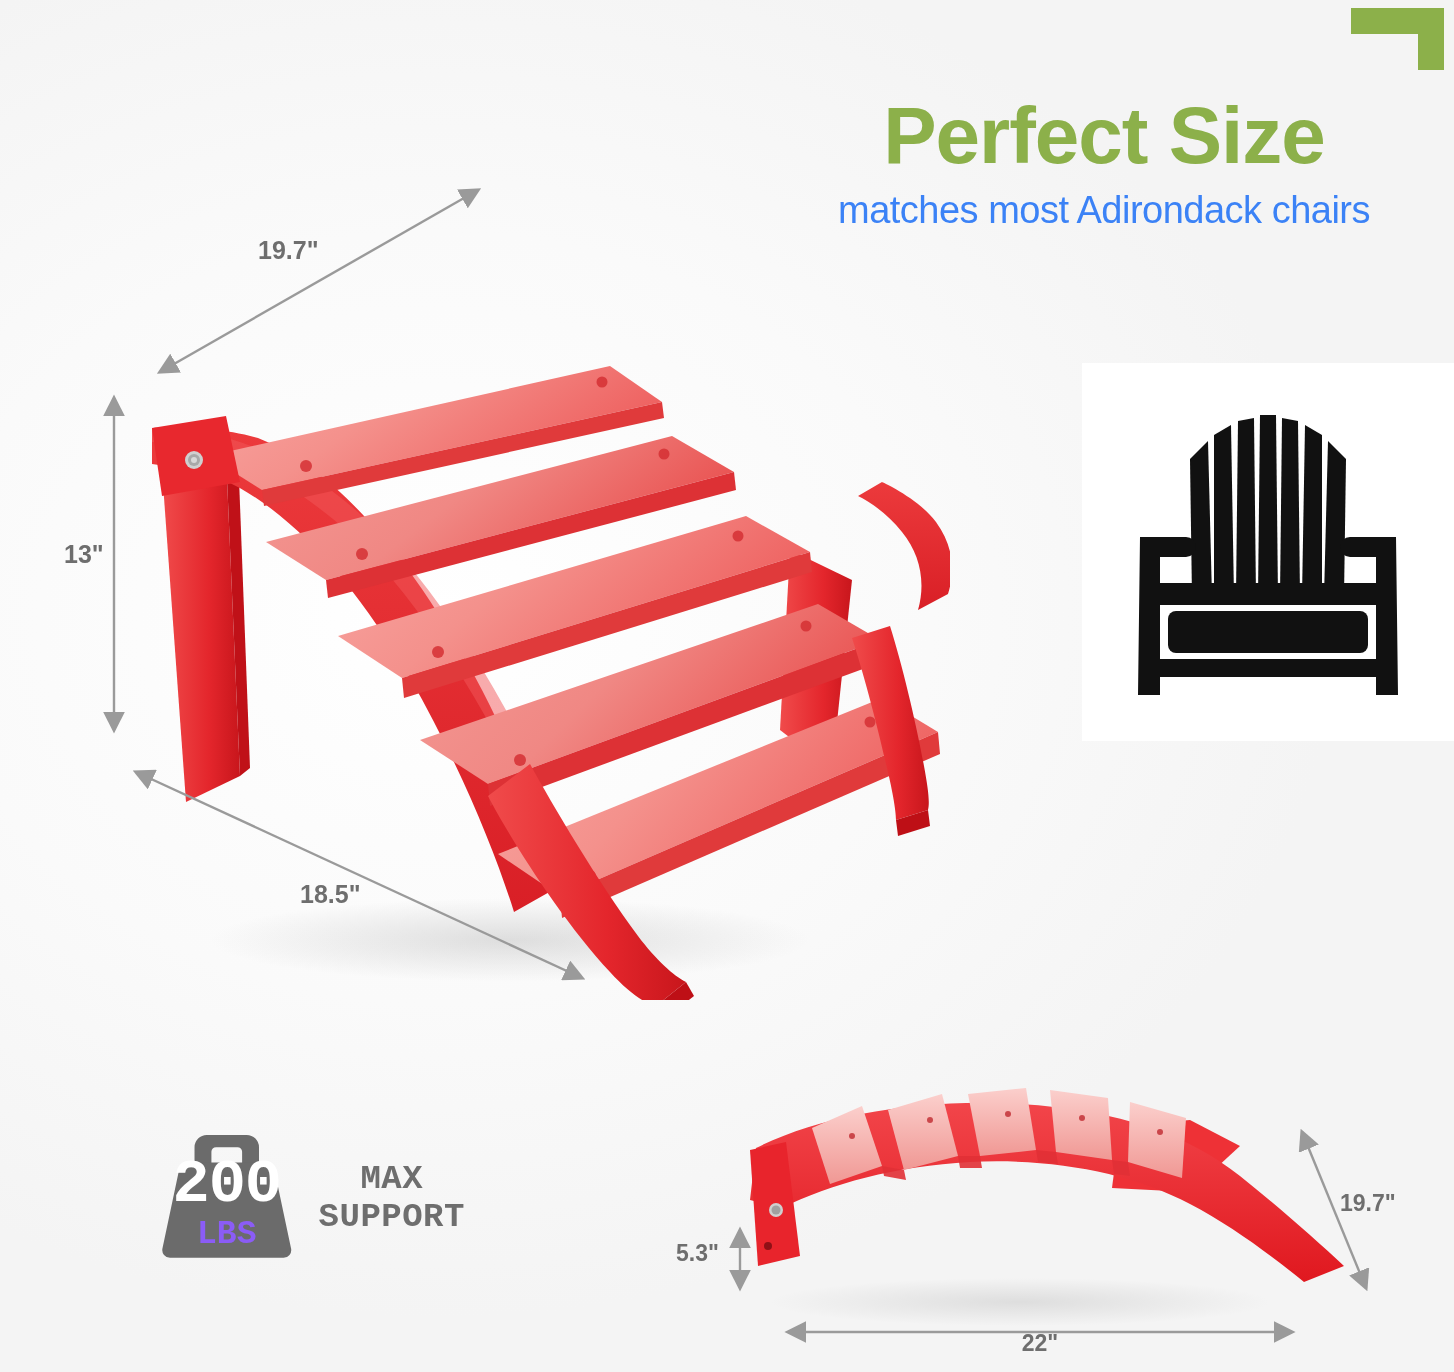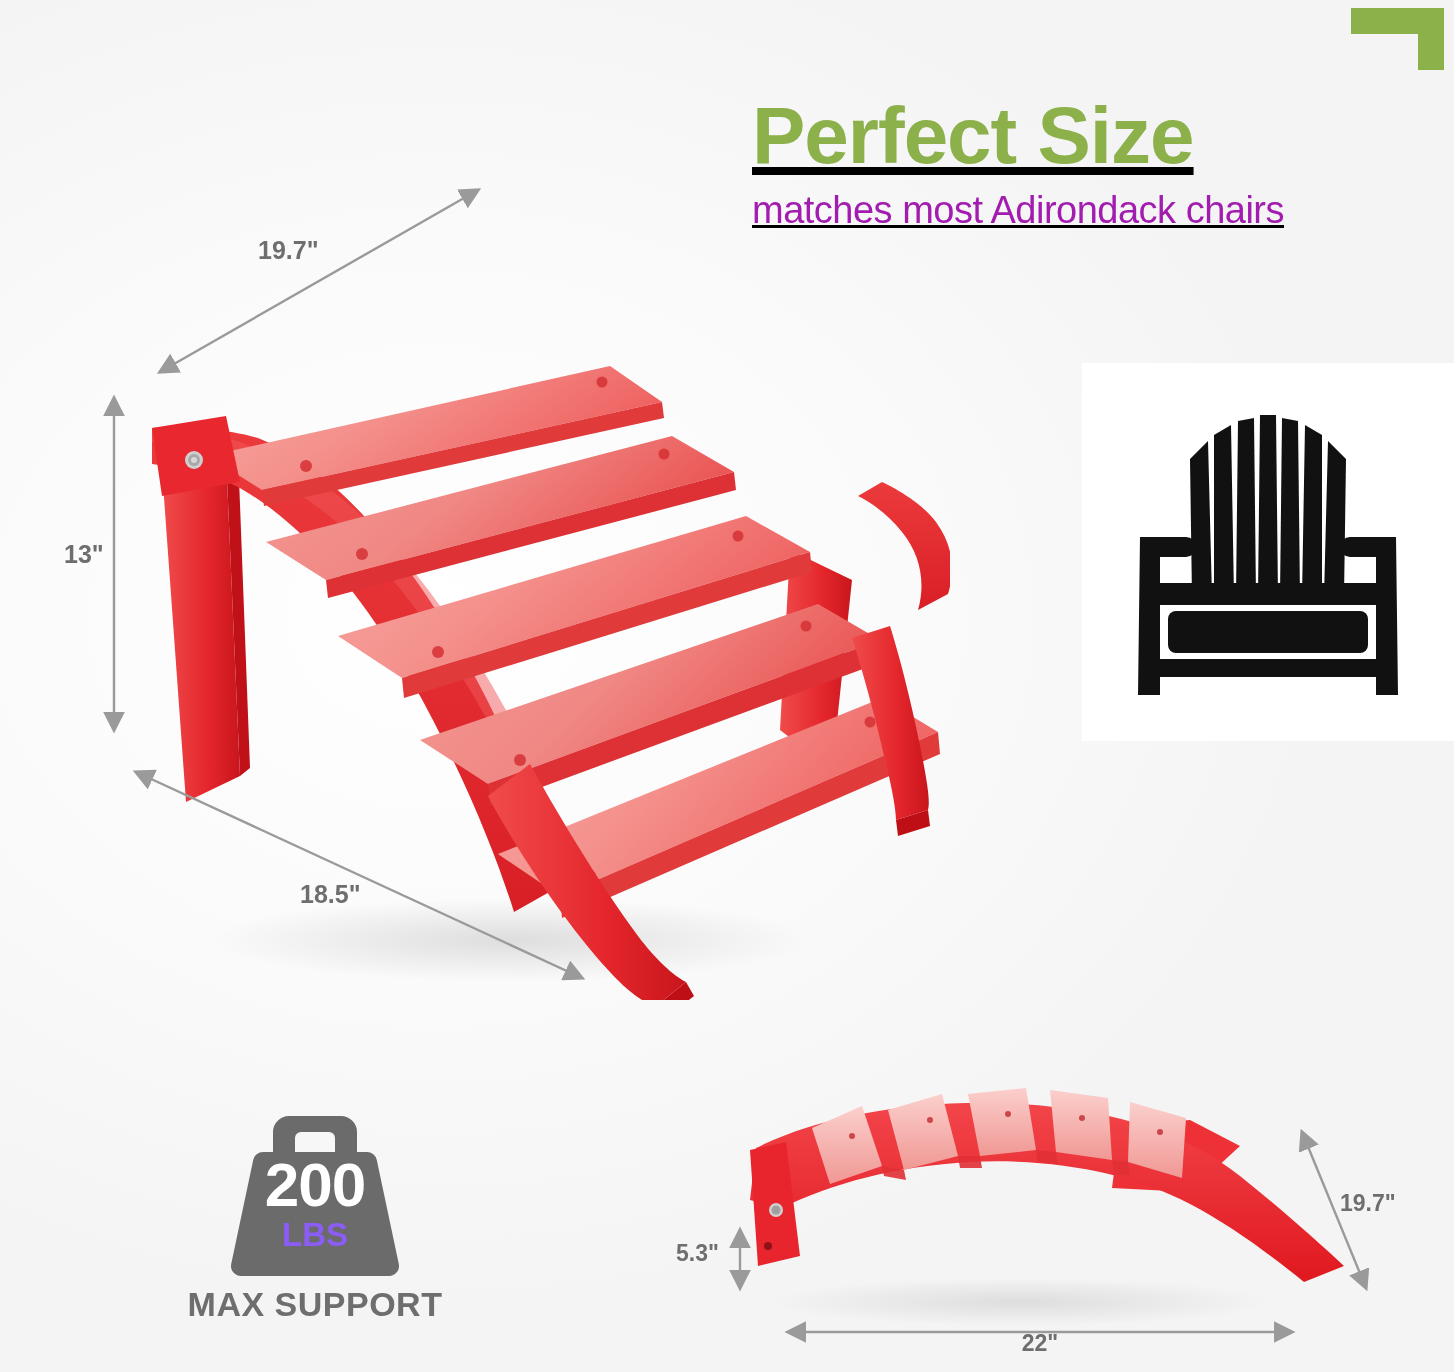--- a/index.html
+++ b/index.html
@@ -39,30 +39,30 @@
     --gray-arrow:#9a9a9a;
     --red-main:#E8242C;
     --red-mid:#EE3B3F;
     --red-light:#F3908E;
     --red-pale:#F8B9B6;
     --icon-gray:#6b6b6b;
   }
 
   
   .headline-block{
-    position:absolute; top:96px; right:22px;
-    text-align:left; z-index:5; width:680px;text-decoration:underline;
+    position:absolute; top:96px; right:10px;
+    text-align:center; z-index:5; width:680px;
   }
   .headline{
     color:var(--green);
     font-size:80px; font-weight:700; line-height:1.0;
     letter-spacing:-1px;
   }
   .subhead{
-    color:#a21caf;
+    color:#3b82f6;
     font-size:38px; font-weight:400; line-height:1.1;
     margin-top:14px; letter-spacing:-0.5px;
   }
 
   
   .chair-panel{
     position:absolute; left:1082px; top:363px;
     width:372px; height:378px;
     background:#ffffff; z-index:4;
     display:flex; align-items:center; justify-content:center;
@@ -98,21 +98,21 @@
 
   
   .arrow-layer{
     position:absolute; inset:0; z-index:6; pointer-events:none;
   }
 
   
   .weight-block{
     position:absolute; left:150px; top:1110px;
     width:330px; z-index:5;
-    display:flex; flex-direction:column; align-items:center;
+    display:flex; flex-direction:row; align-items:center;font-family:Liberation Mono, monospace;
   }
   .weight-icon{ position:relative; width:200px; height:175px; }
   .weight-icon svg{ width:100%; height:100%; display:block; }
   .weight-number{
     position:absolute; left:0; right:0; top:44px;
     text-align:center; color:#ffffff;
     font-size:62px; font-weight:700; line-height:1;
     letter-spacing:-1px;
   }
   .weight-unit{

